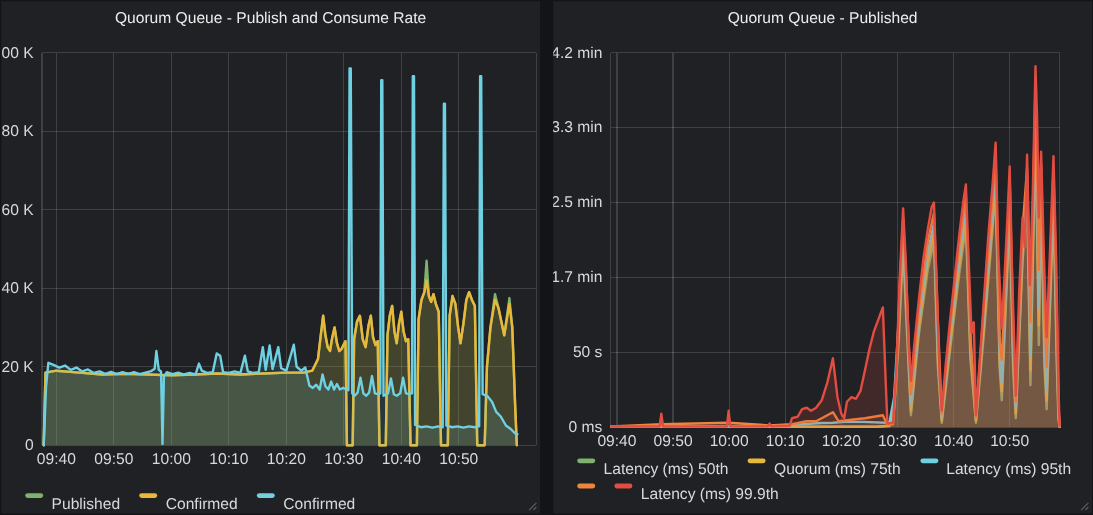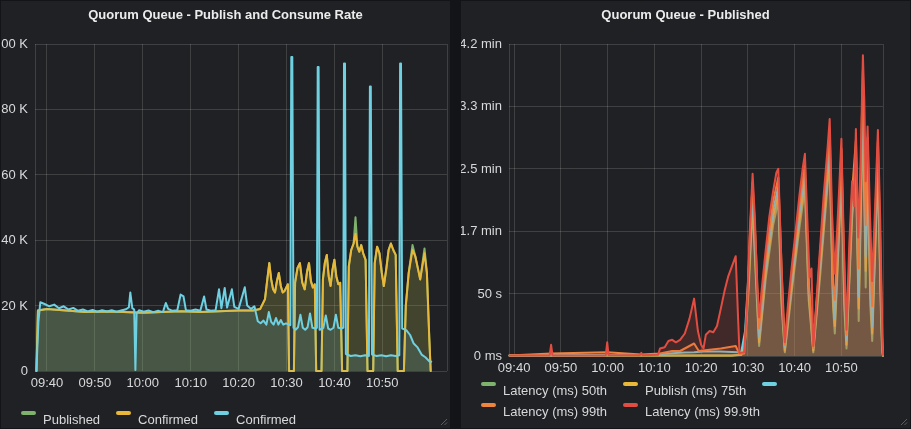--- a/index.html
+++ b/index.html
@@ -8,21 +8,21 @@
     background:#131418;font-family:"Liberation Sans",sans-serif;
   }
   .panel{
     position:absolute;top:1px;width:449px;height:427px;
     background:#1f2124;
   }
   #panel-0{left:1px}
   #panel-1{left:461px}
   .panel-title{
     position:absolute;top:6px;left:0;right:0;text-align:center;
-    color:#ececec;font-size:13px;font-weight:700;cursor:pointer;z-index:2;
+    color:#ececec;font-size:13px;font-weight:400;cursor:pointer;z-index:2;
   }
   .chart-svg{position:absolute;left:0;top:0;display:block}
   .chart-svg text{
     fill:#d8d9da;font-size:13px;font-family:"Liberation Sans",sans-serif;
   }
   .legend{
     position:absolute;left:20px;display:flex;flex-wrap:wrap;
     column-gap:16px;row-gap:3px;color:#d8d9da;font-size:13px;line-height:18px;z-index:2;
   }
   #legend-0{top:410px;width:420px}
@@ -147,28 +147,28 @@
       <path d="M48.5 354.4L88.7 354.4L90.1 343.8L91.5 354.4L144.8 354.4L146.2 341.3L147.6 354.3L178.9 354.3L180.3 351.9L181.7 354.3L188.7 354.0L197.1 353.8L199.0 347.5L203.7 346.3L207.4 340.0L211.2 338.8L214.9 341.3L219.1 338.8L223.8 332.5L228.5 317.6L233.1 297.6L236.9 330.0L240.1 343.8L242.5 347.5L244.8 333.8L248.6 330.0L252.3 331.3L256.0 325.0L259.8 307.6L263.5 290.1L267.3 275.1L271.0 265.1L274.7 255.2L277.1 317.6L278.5 351.9L283.2 351.3L286.0 305.1L288.8 230.2L291.6 172.8L293.9 217.7L296.2 286.4L298.1 316.3L300.9 286.4L304.7 248.9L308.4 215.2L312.1 190.3L315.4 171.5L317.3 167.8L319.6 236.4L322.0 311.3L323.8 341.3L327.1 302.6L330.8 265.1L334.6 230.2L338.3 195.3L341.6 167.8L343.9 152.8L346.3 217.7L348.6 276.4L350.5 267.6L352.3 345.0L355.1 305.1L358.9 248.9L362.6 195.3L366.4 149.1L368.7 117.9L371.0 211.5L373.8 272.6L376.7 217.7L378.5 180.3L380.4 137.8L382.7 236.4L385.5 328.8L388.3 242.7L391.1 180.3L393.0 205.2L394.9 127.9L397.2 236.4L399.6 161.6L401.9 54.2L403.3 99.2L404.7 180.3L406.6 125.4L408.9 211.5L411.2 280.1L414.1 205.2L416.9 129.1L419.2 217.7L421.1 323.8L422.0 353.8L422.0 355L48.5 355Z" fill="#E24D42" fill-opacity="0.18" stroke="none"></path>
       <path d="M48.5 354.4L88.7 354.4L90.1 343.8L91.5 354.4L144.8 354.4L146.2 341.3L147.6 354.3L178.9 354.3L180.3 351.9L181.7 354.3L188.7 354.0L197.1 353.8L199.0 347.5L203.7 346.3L207.4 340.0L211.2 338.8L214.9 341.3L219.1 338.8L223.8 332.5L228.5 317.6L233.1 297.6L236.9 330.0L240.1 343.8L242.5 347.5L244.8 333.8L248.6 330.0L252.3 331.3L256.0 325.0L259.8 307.6L263.5 290.1L267.3 275.1L271.0 265.1L274.7 255.2L277.1 317.6L278.5 351.9L283.2 351.3L286.0 305.1L288.8 230.2L291.6 172.8L293.9 217.7L296.2 286.4L298.1 316.3L300.9 286.4L304.7 248.9L308.4 215.2L312.1 190.3L315.4 171.5L317.3 167.8L319.6 236.4L322.0 311.3L323.8 341.3L327.1 302.6L330.8 265.1L334.6 230.2L338.3 195.3L341.6 167.8L343.9 152.8L346.3 217.7L348.6 276.4L350.5 267.6L352.3 345.0L355.1 305.1L358.9 248.9L362.6 195.3L366.4 149.1L368.7 117.9L371.0 211.5L373.8 272.6L376.7 217.7L378.5 180.3L380.4 137.8L382.7 236.4L385.5 328.8L388.3 242.7L391.1 180.3L393.0 205.2L394.9 127.9L397.2 236.4L399.6 161.6L401.9 54.2L403.3 99.2L404.7 180.3L406.6 125.4L408.9 211.5L411.2 280.1L414.1 205.2L416.9 129.1L419.2 217.7L421.1 323.8L422.0 353.8" fill="none" stroke="#E24D42" stroke-width="2" stroke-linejoin="round" stroke-linecap="round"></path>
     </svg>
   <div class="legend" id="legend-1">
       <div class="legend-item">
         <span class="legend-dash" style="background: rgb(126, 178, 109);"></span>
         <span>Latency (ms) 50th</span>
       </div>
       <div class="legend-item">
         <span class="legend-dash" style="background: rgb(234, 184, 57);"></span>
-        <span>Publish (ms) 75th</span>
+        <span>Quorum (ms) 75th</span>
       </div>
       <div class="legend-item">
         <span class="legend-dash" style="background: rgb(110, 208, 224);"></span>
+        <span>Latency (ms) 95th</span>
       </div>
       <div class="legend-item">
         <span class="legend-dash" style="background: rgb(239, 132, 60);"></span>
-        <span>Latency (ms) 99th</span>
       </div>
       <div class="legend-item">
         <span class="legend-dash" style="background: rgb(226, 77, 66);"></span>
         <span>Latency (ms) 99.9th</span>
       </div>
     </div>
   <div class="resize-handle">
     <svg width="10" height="10">
       <path d="M9 3 L3 9 M9 6.5 L6.5 9" stroke="#5c5d60" stroke-width="1" fill="none"></path>
     </svg>

